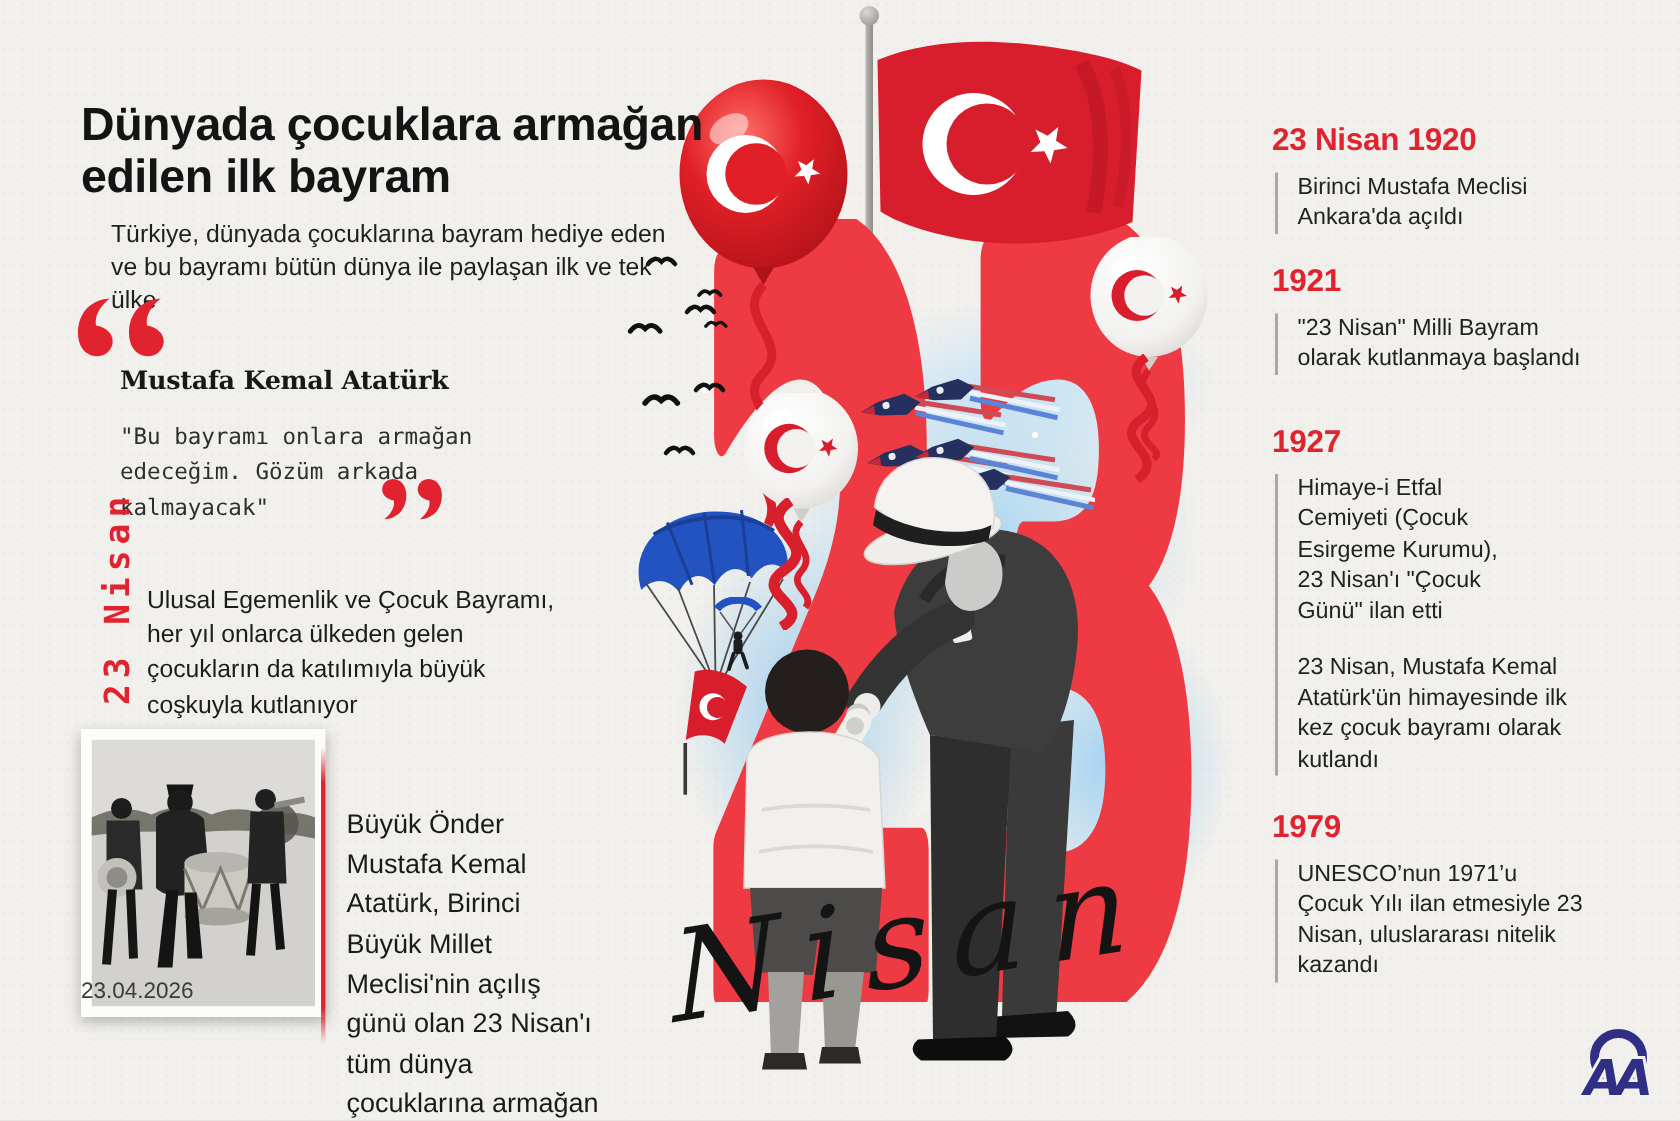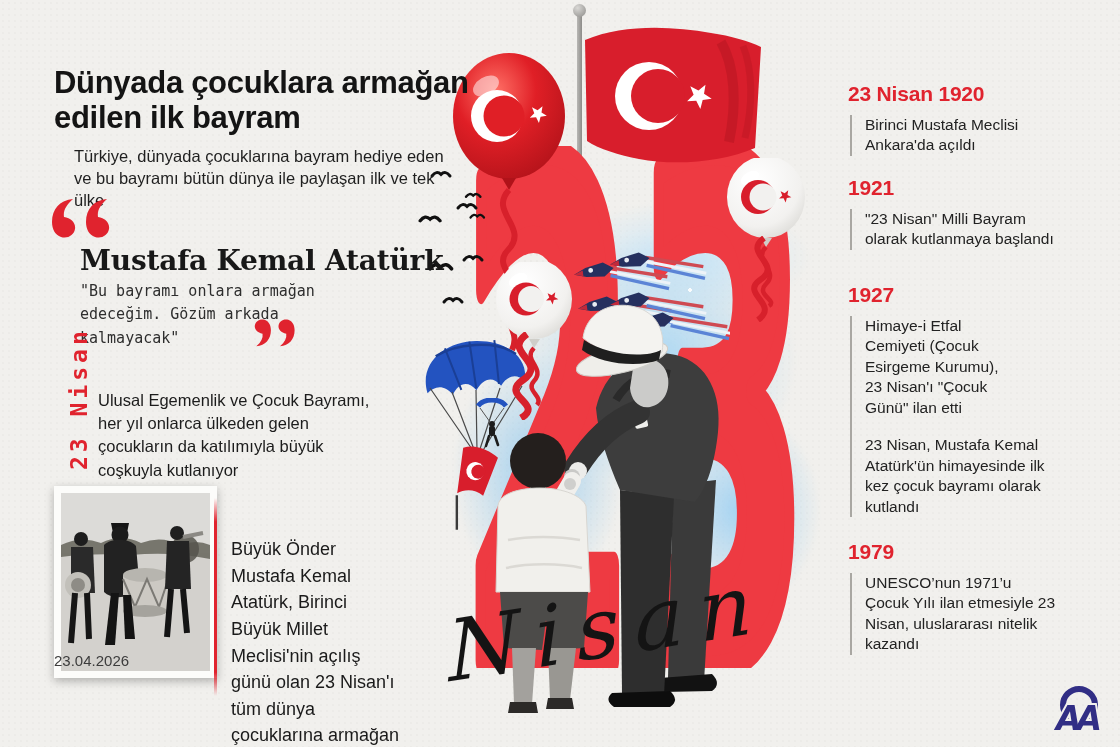--- a/index.html
+++ b/index.html
@@ -9,21 +9,21 @@
     background-image:radial-gradient(rgba(60,55,50,.022) 1px, transparent 1px);
     background-size:6px 6px;
     font-family:"Liberation Sans",sans-serif;color:#1a1a1a;
   }
   .abs{position:absolute;}
   
   .headline{left:54px;top:44px;width:445px;font-size:31px;line-height:1.14;font-weight:bold;color:#141414;letter-spacing:-.3px;}
   .subtitle{left:74px;top:128px;width:388px;font-size:16.5px;line-height:1.34;color:#1f1f1f;}
   .q-open{left:50px;top:198px;}
   .q-close{left:250px;top:318px;}
-  .q-author{left:80px;top:244px;font-family:"DejaVu Serif",serif;font-weight:bold;font-size:28px;color:#181818;letter-spacing:-.2px;}
+  .q-author{left:80px;top:244px;font-family:"DejaVu Serif",serif;font-weight:bold;font-size:17px;color:#181818;letter-spacing:-.2px;}
   .q-text{left:80px;top:280px;width:256px;font-family:"DejaVu Sans Mono",monospace;font-size:15px;line-height:1.55;color:#2e2e2e;}
   .side-label{left:66px;top:470px;transform:rotate(-90deg);transform-origin:0 0;white-space:nowrap;
     font-family:"DejaVu Sans Mono",monospace;font-weight:bold;font-size:23px;letter-spacing:4px;color:#e0232e;}
   .intro{left:88px;top:372px;width:272px;font-size:16.5px;line-height:1.42;color:#1c1c1c;margin-left:10px;}
   .photo-frame{left:54px;top:486px;width:163px;height:192px;background:#fcfcfa;padding:7px;box-sizing:border-box;
     box-shadow:0 3px 9px rgba(0,0,0,.28);}
   .cap-line{left:214px;top:498px;width:3px;height:198px;
     background:linear-gradient(180deg,rgba(224,35,46,0),#e0232e 12%,#e0232e 88%,rgba(224,35,46,0));}
   .caption{left:231px;top:518px;width:170px;font-size:18px;line-height:1.48;color:#1a1a1a;}
   .pub-date{left:54px;top:652px;font-size:15px;color:#3c3c3c;}

